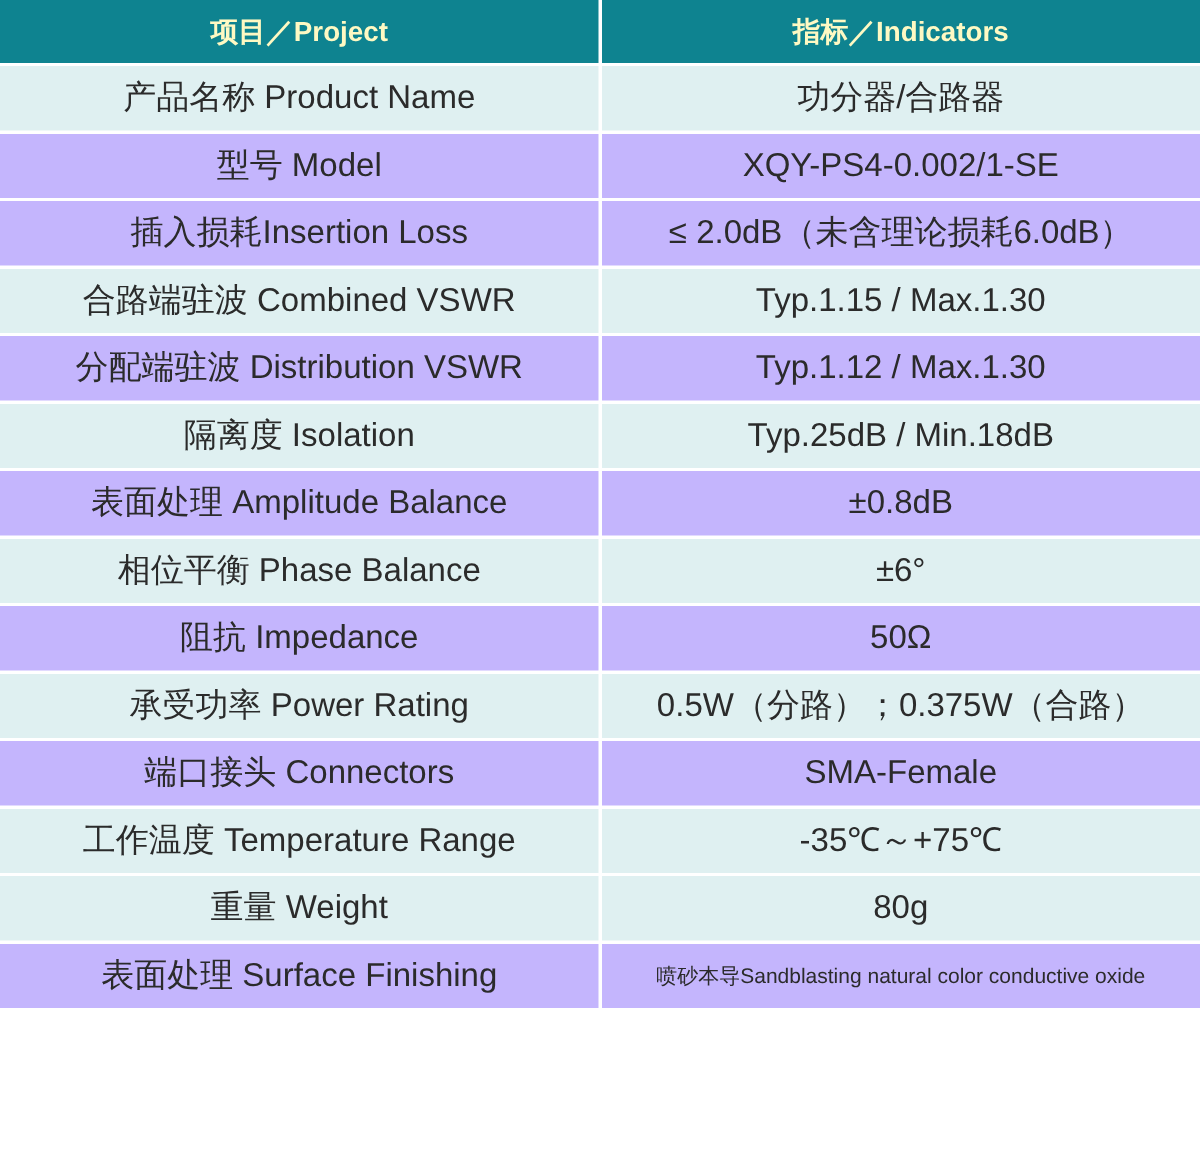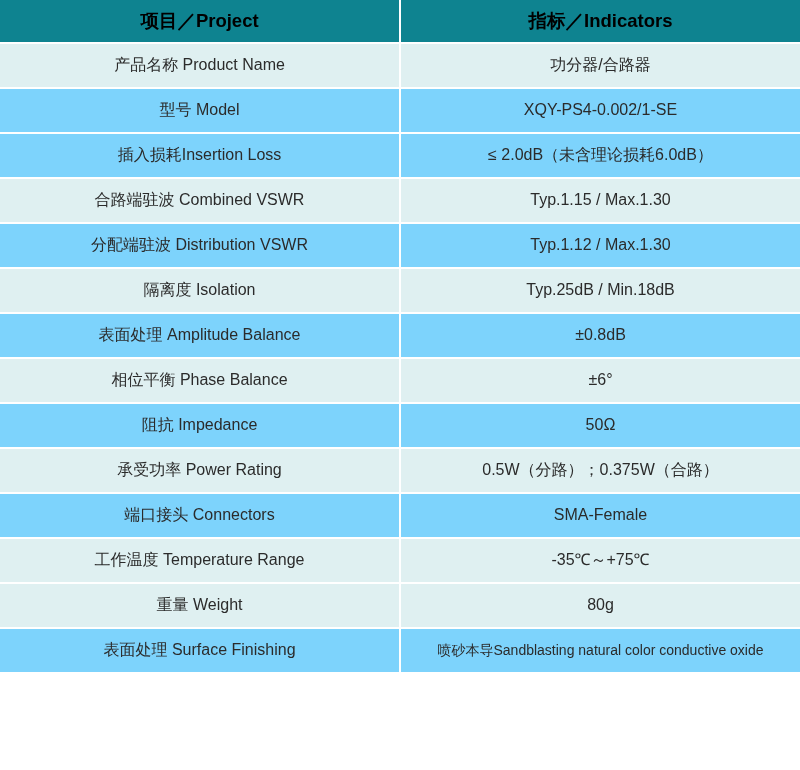--- a/index.html
+++ b/index.html
@@ -15,48 +15,48 @@
   }
   .spec-table {
     width: 800px;
     border-collapse: collapse;
     table-layout: fixed;
   }
   .spec-table th,
   .spec-table td {
     text-align: center;
     vertical-align: middle;
-    font-size: 16px;
+    font-size: 22px;
     line-height: 1.3;
     padding: 0 6px;
     height: 45px;
     box-sizing: border-box;
     border-right: 2px solid #ffffff;
     border-bottom: 2px solid #ffffff;
     overflow: hidden;
     white-space: nowrap;
   }
   .spec-table th:last-child,
   .spec-table td:last-child {
     border-right: none;
   }
   .spec-table thead th {
     background: #0e8390;
-    color: #000000;
+    color: #fef9c3;
     font-weight: bold;
     font-size: 18.5px;
     height: 43px;
   }
   .col-project { width: 400px; }
   .col-indicator { width: 400px; }
   .row-odd td {
     background: #dff0f1;
   }
   .row-even td {
-    background: #7dd3fc;
+    background: #c4b5fd;
   }
   td.cell-small {
     font-size: 14px;
   }
 </style>
 </head>
 <body>
 
 <table class="spec-table">
   <thead>

